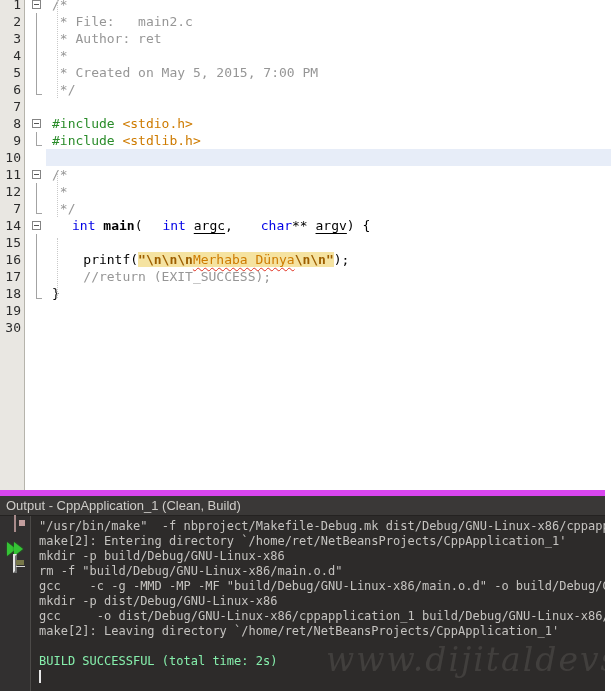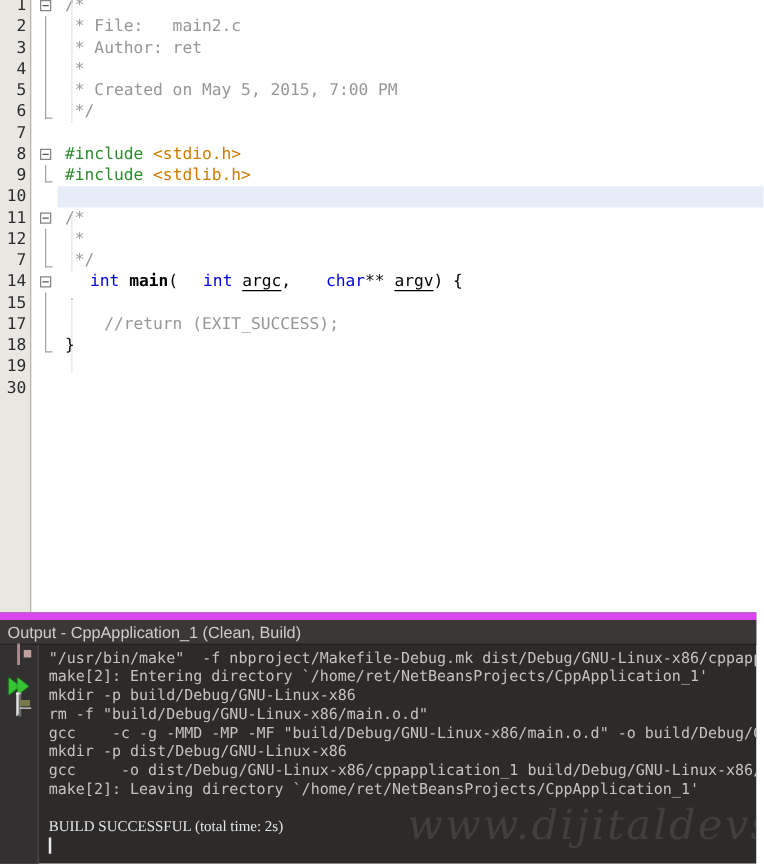--- a/index.html
+++ b/index.html
@@ -52,21 +52,21 @@
   .tri+.tri{margin-left:-2px;}
   .btn-term{margin-top:17px;width:18px;height:18px;box-sizing:border-box;background:#1b1b1b;
             border:2px solid;border-color:#e6e6e6 #6f6f6f #6f6f6f #e6e6e6;position:relative;}
   .btn-term::before{content:"";position:absolute;left:1px;top:4px;width:8px;height:5px;background:#78784a;}
   .btn-term::after{content:"";position:absolute;left:1px;top:10px;width:9px;height:1px;background:#ddd;}
 
   .console{flex:1;position:relative;padding:3px 0 0 8px;overflow:hidden;
            font-family:"DejaVu Sans Mono","Liberation Mono",monospace;font-size:12px;line-height:15px;
            color:#c5c3c0;}
   .cl{white-space:pre;position:relative;z-index:1;height:15px;}
-  .cl-ok{color:#e5e5e5;font-family:Liberation Serif, serif;}
+  .cl-ok{color:#86efac;}
   .caret-block{display:inline-block;width:2px;height:13px;background:#e8e8e8;vertical-align:middle;}
   .watermark{position:absolute;left:295px;top:136px;z-index:0;pointer-events:none;
              font-family:"DejaVu Serif","Liberation Serif",serif;font-style:italic;
              font-size:33px;color:rgba(175,170,164,0.16);white-space:nowrap;letter-spacing:2px;}
 </style>
 </head>
 <body>
 
 <div class="editor">
   <div class="gutter-bg"></div>
@@ -82,20 +82,21 @@
       <div class="row"><div class="num">6</div><div class="fold"><div class="fend"></div></div><div class="codecell"><span class="tk-com"> */</span></div></div>
       <div class="row"><div class="num">7</div><div class="fold"></div><div class="codecell"></div></div>
       <div class="row"><div class="num">8</div><div class="fold"><div class="fbox"></div></div><div class="codecell"><span class="tk-pp">#include </span><span class="tk-inc">&lt;stdio.h&gt;</span></div></div>
       <div class="row"><div class="num">9</div><div class="fold"><div class="fend"></div></div><div class="codecell"><span class="tk-pp">#include </span><span class="tk-inc">&lt;stdlib.h&gt;</span></div></div>
       <div class="row caret-line"><div class="num">10</div><div class="fold"></div><div class="codecell"></div></div>
       <div class="row"><div class="num">11</div><div class="fold"><div class="fbox"></div></div><div class="codecell"><span class="tk-com">/*</span></div></div>
       <div class="row"><div class="num">12</div><div class="fold"><div class="fline"></div></div><div class="codecell"><span class="tk-com"> *</span></div></div>
       <div class="row"><div class="num">7</div><div class="fold"><div class="fend"></div></div><div class="codecell"><span class="tk-com"> */</span></div></div>
       <div class="row"><div class="num">14</div><div class="fold"><div class="fbox"></div></div><div class="codecell"><span class="tk-kw">int</span><span class="tk-pl"> </span><span class="tk-fn">main</span><span class="tk-pl">(</span><span class="tk-kw">int</span><span class="tk-pl"> </span><span class="tk-id">argc</span><span class="tk-pl">, </span><span class="tk-kw">char</span><span class="tk-pl">** </span><span class="tk-id">argv</span><span class="tk-pl">) {</span></div></div>
       <div class="row"><div class="num">15</div><div class="fold"><div class="fline"></div></div><div class="codecell"></div></div>
+      <div class="row"><div class="num">16</div><div class="fold"><div class="fline"></div></div><div class="codecell"><span class="tk-pl">    printf(</span><span class="tk-esc">"\n\n\n</span><span class="tk-str">Merhaba Dünya</span><span class="tk-esc">\n\n"</span><span class="tk-pl">);</span></div></div>
       <div class="row"><div class="num">17</div><div class="fold"><div class="fline"></div></div><div class="codecell"><span class="tk-com">    //return (EXIT_SUCCESS);</span></div></div>
       <div class="row"><div class="num">18</div><div class="fold"><div class="fend"></div></div><div class="codecell"><span class="tk-pl">}</span></div></div>
       <div class="row"><div class="num">19</div><div class="fold"></div><div class="codecell"></div></div>
       <div class="row"><div class="num">30</div><div class="fold"></div><div class="codecell"></div></div>
     </div>
 </div>
 
 <div class="output-panel">
   <div class="output-header">
     <span>Output - CppApplication_1 (Clean, Build)</span>

